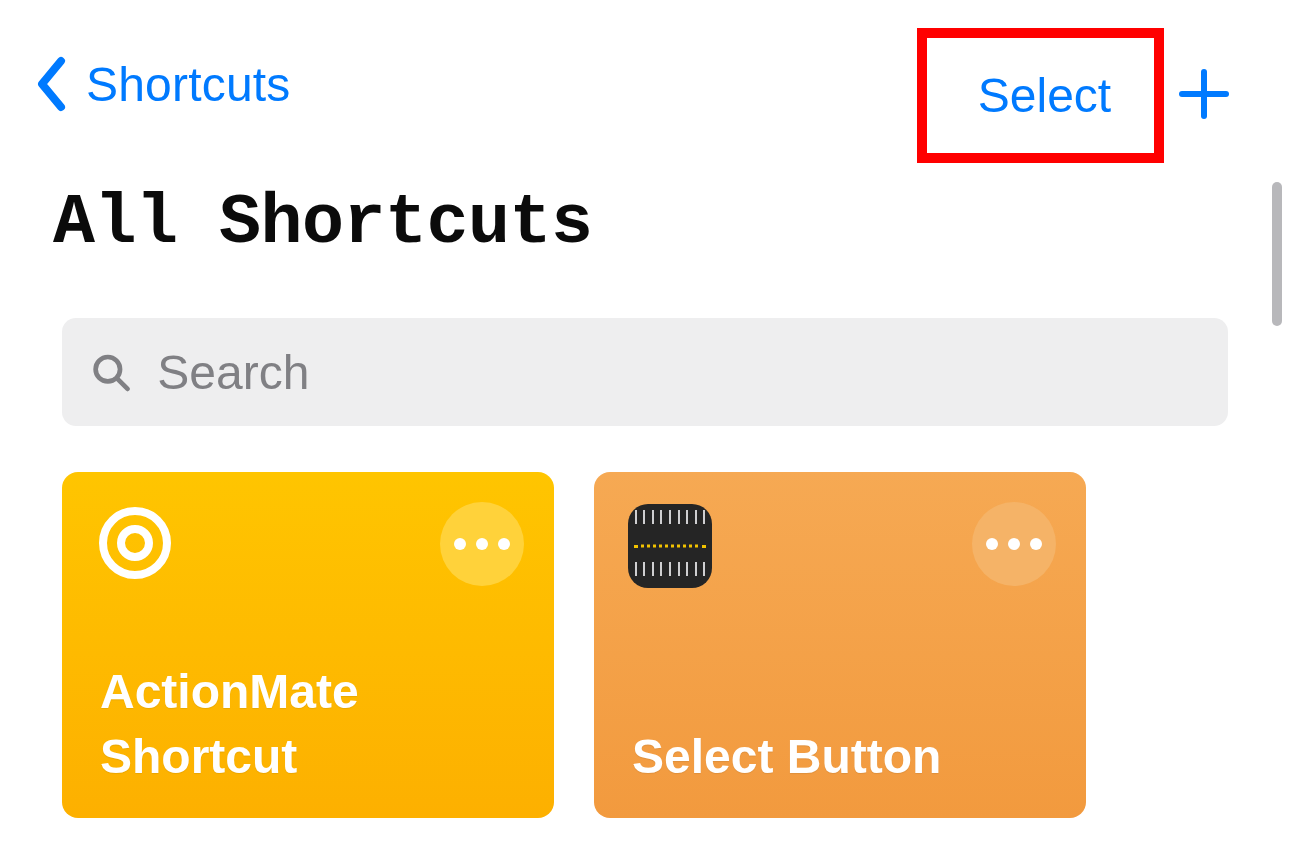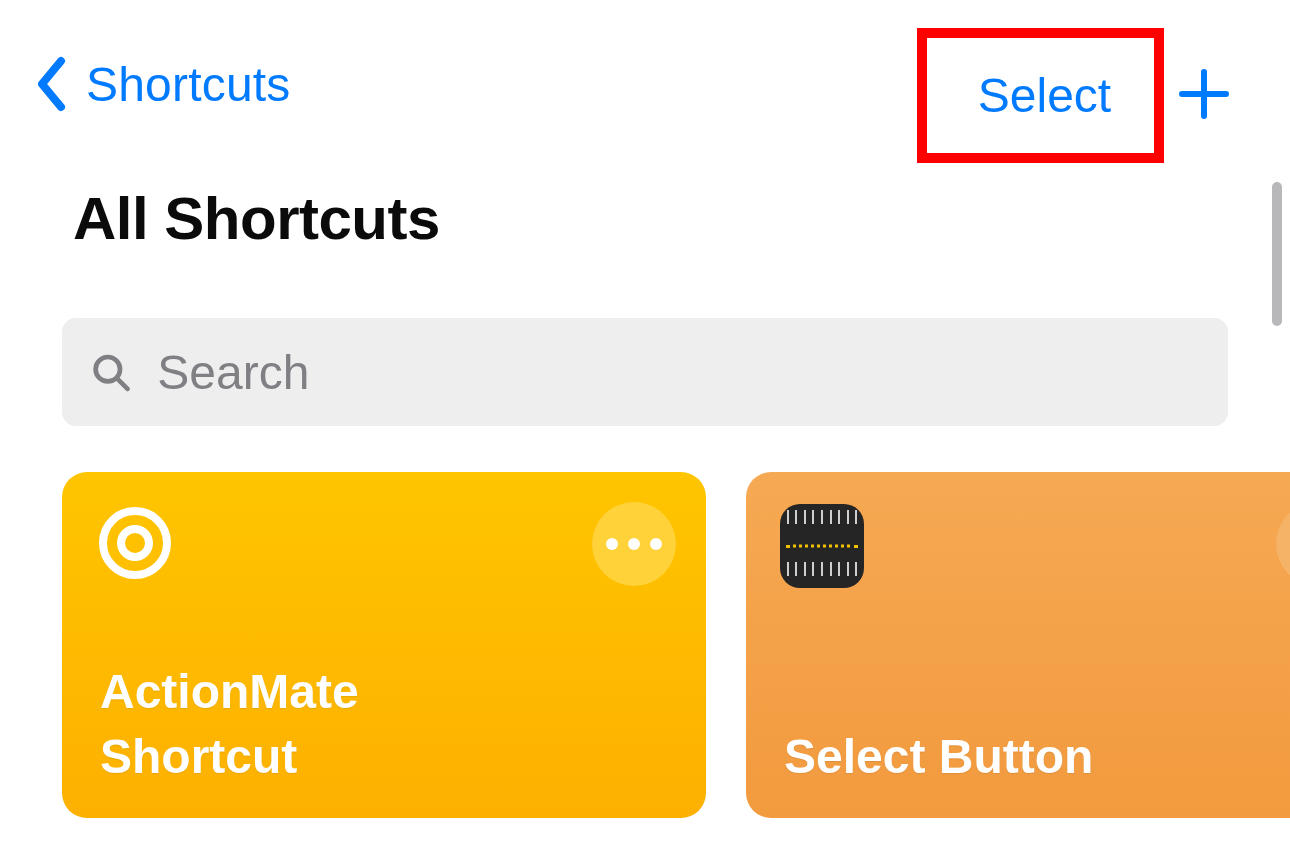--- a/index.html
+++ b/index.html
@@ -22,29 +22,29 @@
     -webkit-font-smoothing:antialiased;overflow:hidden;}
   
   .navbar{position:relative;height:150px;}
   .back{position:absolute;left:34px;top:56px;display:flex;align-items:flex-end;gap:18px;cursor:pointer;}
   .back-label{font-size:48px;color:var(--ios-blue);font-weight:400;letter-spacing:.2px;}
   .select-wrap{position:absolute;left:917px;top:28px;width:247px;height:135px;
     border:10px solid var(--highlight);box-sizing:border-box;display:flex;align-items:center;justify-content:center;}
   .select-label{font-size:48px;color:var(--ios-blue);margin-left:8px;}
   .add-btn{position:absolute;right:60px;top:68px;cursor:pointer;}
   
-  .page-title{position:absolute;left:73px;top:184px;font-size:60px;font-weight:800;color:var(--title);letter-spacing:-.5px;}
+  .page-title{position:absolute;left:53px;top:184px;font-size:70px;font-weight:800;color:var(--title);letter-spacing:-.5px;font-family:Liberation Mono, monospace;}
   
   .search{position:absolute;left:62px;top:318px;width:1166px;height:108px;background:var(--search-bg);
     border-radius:14px;display:flex;align-items:center;padding-left:28px;gap:24px;box-sizing:border-box;}
   .search input{border:0;background:transparent;outline:none;font-size:48px;color:#111;width:100%;}
   .search input::placeholder{color:var(--search-fg);}
   
   .grid{position:absolute;left:62px;top:472px;display:flex;gap:40px;}
-  .tile{position:relative;width:644px;height:346px;border-radius:25px;color:#fff;cursor:pointer;overflow:hidden;}
+  .tile{position:relative;width:492px;height:346px;border-radius:16px;color:#fff;cursor:pointer;overflow:hidden;}
   .tile.yellow{background:linear-gradient(180deg,var(--tile-yellow-a) 0%,var(--tile-yellow-b) 100%);}
   .tile.orange{background:linear-gradient(180deg,var(--tile-orange-a) 0%,var(--tile-orange-b) 100%);}
   .tile-icon{position:absolute;left:34px;top:32px;}
   .tile-title{position:absolute;left:38px;bottom:28px;font-size:48px;font-weight:600;line-height:1.35;
     text-shadow:0 1px 1px rgba(0,0,0,.08);white-space:pre-line;}
   .more-btn{position:absolute;right:30px;top:30px;width:84px;height:84px;border-radius:50%;display:flex;
     align-items:center;justify-content:center;cursor:pointer;}
   .tile.yellow .more-btn{background:var(--more-yellow);}
   .tile.orange .more-btn{background:var(--more-orange);}
   .more-dots{display:flex;gap:10px;}

